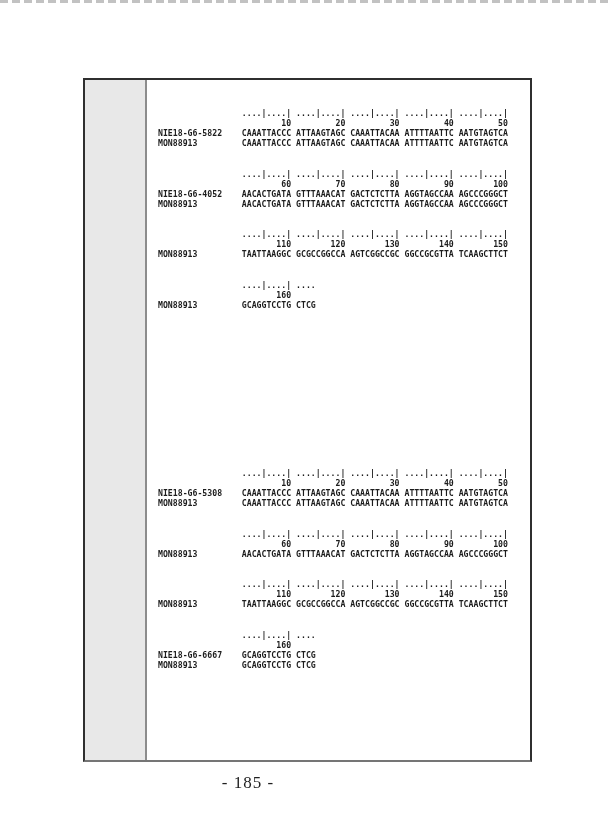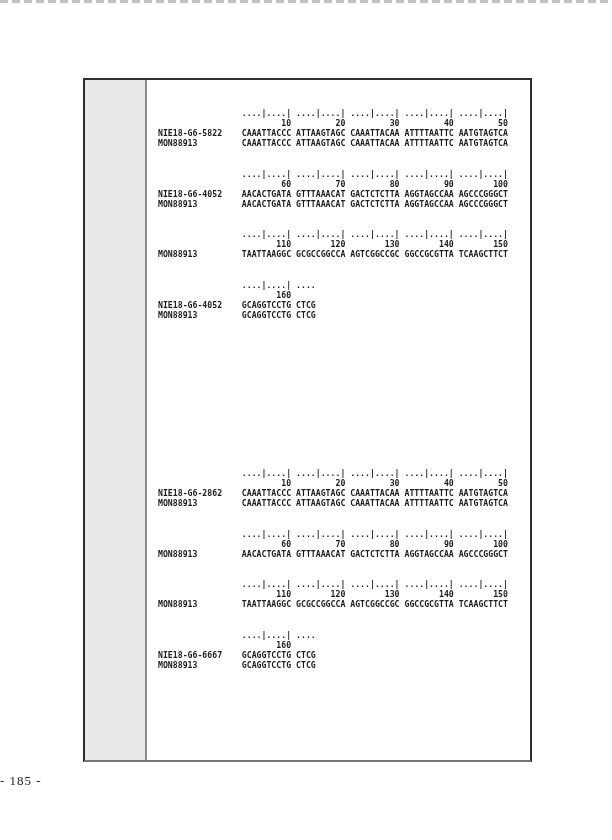--- a/index.html
+++ b/index.html
@@ -48,22 +48,23 @@
   .aln-sec-2 { top: 468px; }
   .aln-line {
     height: 10.1px;
     line-height: 10.1px;
     white-space: pre;
   }
   .page-number {
     position: absolute;
     top: 773px; left: 0;
     width: 496px;
+    text-align: center;
     font-family: "Liberation Serif", serif;
-    font-size: 13px;
+    font-size: 17px;
     letter-spacing: 1px;
     color: #1f1f1f;
   }
 </style>
 </head>
 <body>
 
 <div class="top-edge"></div>
 
 <div class="doc-frame">
@@ -83,28 +84,27 @@
   <div class="aln-line">MON88913         AACACTGATA GTTTAAACAT GACTCTCTTA AGGTAGCCAA AGCCCGGGCT</div>
   <div class="aln-line"></div>
   <div class="aln-line"></div>
   <div class="aln-line">                 ....|....| ....|....| ....|....| ....|....| ....|....|</div>
   <div class="aln-line">                        110        120        130        140        150</div>
   <div class="aln-line">MON88913         TAATTAAGGC GCGCCGGCCA AGTCGGCCGC GGCCGCGTTA TCAAGCTTCT</div>
   <div class="aln-line"></div>
   <div class="aln-line"></div>
   <div class="aln-line">                 ....|....| ....</div>
   <div class="aln-line">                        160</div>
-  <div class="aln-line">NIE18-G6-4052    GCAGGTCCTG CTCG</div>
   <div class="aln-line">MON88913         GCAGGTCCTG CTCG</div>
 </div>
 
 <div class="aln aln-sec-2">
   <div class="aln-line">                 ....|....| ....|....| ....|....| ....|....| ....|....|</div>
   <div class="aln-line">                         10         20         30         40         50</div>
-  <div class="aln-line">NIE18-G6-2862    CAAATTACCC ATTAAGTAGC CAAATTACAA ATTTTAATTC AATGTAGTCA</div>
+  <div class="aln-line">NIE18-G6-5308    CAAATTACCC ATTAAGTAGC CAAATTACAA ATTTTAATTC AATGTAGTCA</div>
   <div class="aln-line">MON88913         CAAATTACCC ATTAAGTAGC CAAATTACAA ATTTTAATTC AATGTAGTCA</div>
   <div class="aln-line"></div>
   <div class="aln-line"></div>
   <div class="aln-line">                 ....|....| ....|....| ....|....| ....|....| ....|....|</div>
   <div class="aln-line">                         60         70         80         90        100</div>
   <div class="aln-line">MON88913         AACACTGATA GTTTAAACAT GACTCTCTTA AGGTAGCCAA AGCCCGGGCT</div>
   <div class="aln-line"></div>
   <div class="aln-line"></div>
   <div class="aln-line">                 ....|....| ....|....| ....|....| ....|....| ....|....|</div>
   <div class="aln-line">                        110        120        130        140        150</div>

